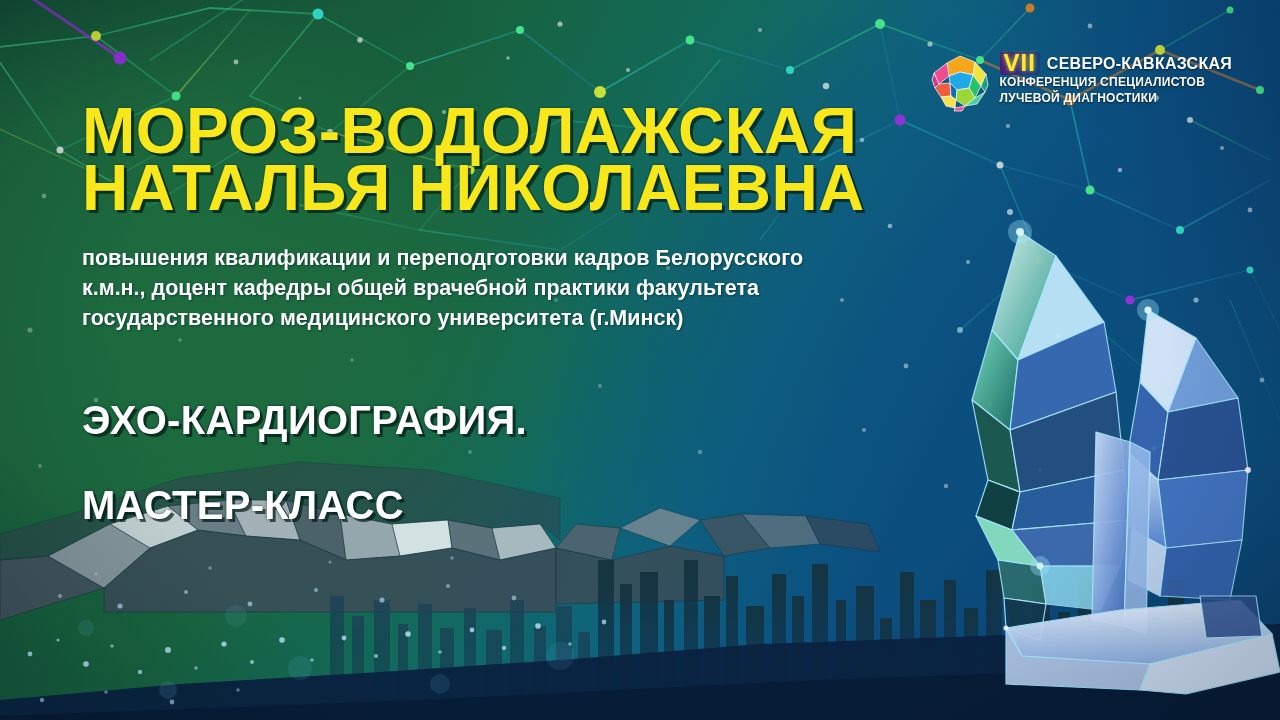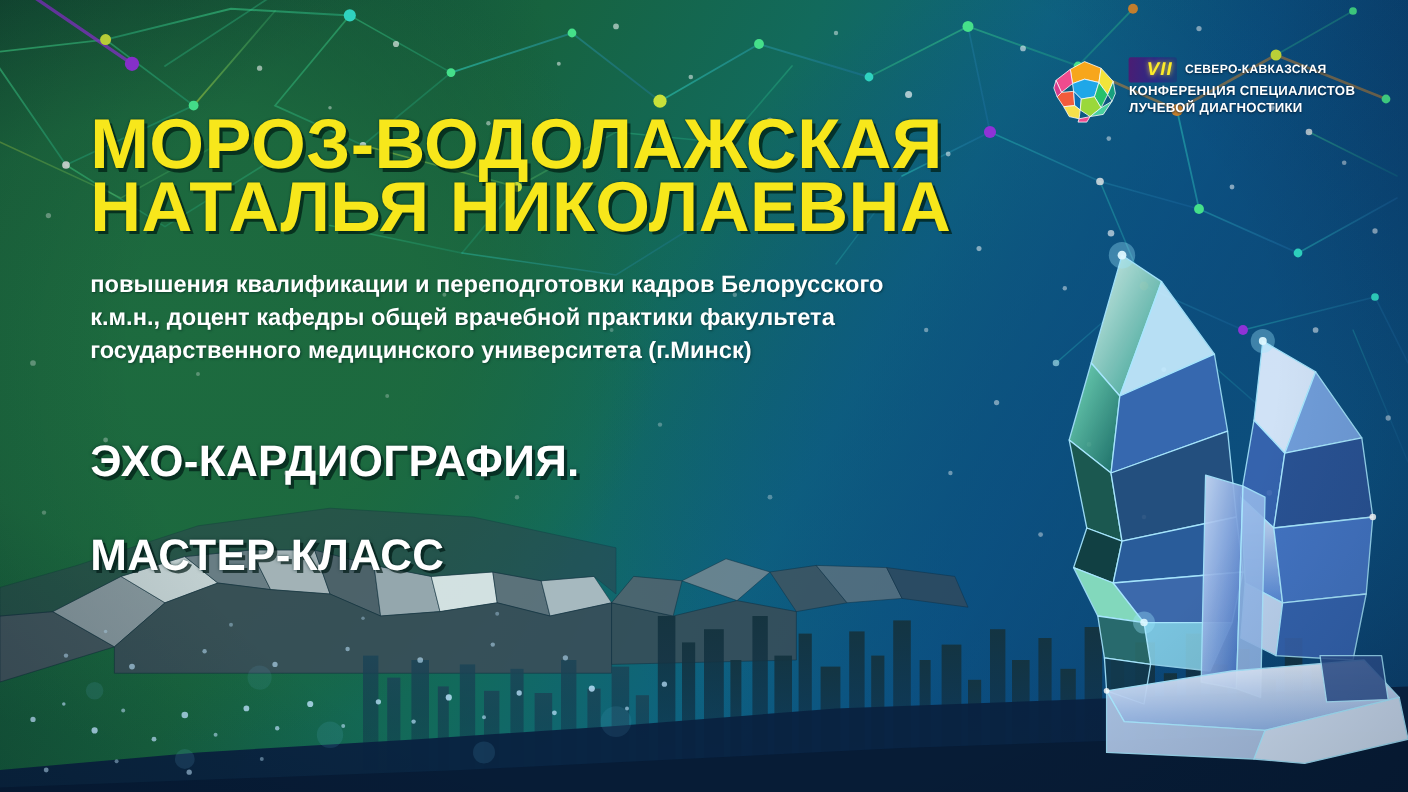--- a/index.html
+++ b/index.html
@@ -62,34 +62,33 @@
   .logo{
     position:absolute; right:48px; top:50px;
     display:flex; align-items:flex-start; gap:9px;
   }
   .logo-mark{ width:62px; height:62px; margin-top:2px; flex:0 0 auto; }
   .logo-text{ padding-top:2px; }
   .logo-line1{
     display:flex; align-items:center; gap:7px;
   }
   .roman{
-    font-size:17px; font-weight:bold; line-height:20px;
+    font-size:24px; font-weight:bold; line-height:20px;
     color:#FCEB2A; letter-spacing:1px;
-    padding:1px 4px 2px 16px;
+    padding:1px 4px 2px 4px;
     background:linear-gradient(95deg,#4b1d73 0%, #2b2a86 55%, #16427a 100%);
     border-radius:2px;
     text-shadow:0 0 5px rgba(255,230,40,.85);
-    font-style:italic;
   }
   .logo-l1,.logo-l2,.logo-l3{
     color:#ffffff; font-weight:bold; font-size:12px; line-height:15.5px;
     letter-spacing:.25px; white-space:nowrap;
     text-shadow:0 1px 2px rgba(0,20,40,.8);
   }
-  .logo-l1{ font-size:11px; }
+  .logo-l1{ font-size:16px; }
 </style>
 </head>
 <body>
 
 <div class="slide">
 
   <div class="layer">
     <svg viewBox="0 0 1280 720" preserveAspectRatio="none">
       <defs>
         <linearGradient id="ln1" x1="0" y1="0" x2="1" y2="1">

